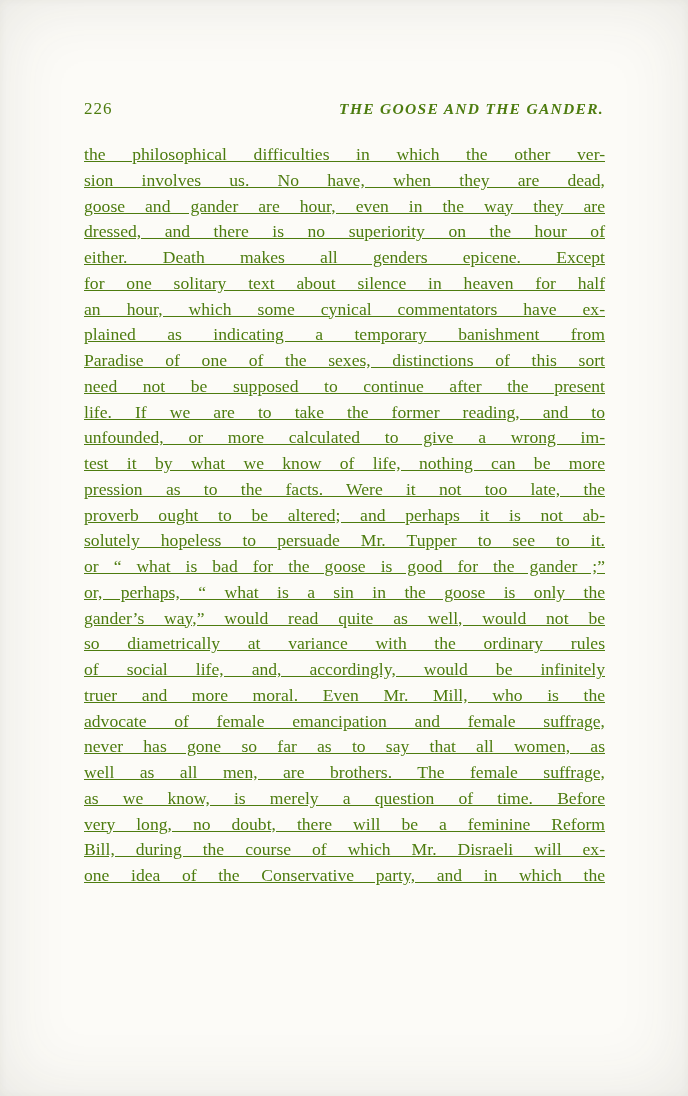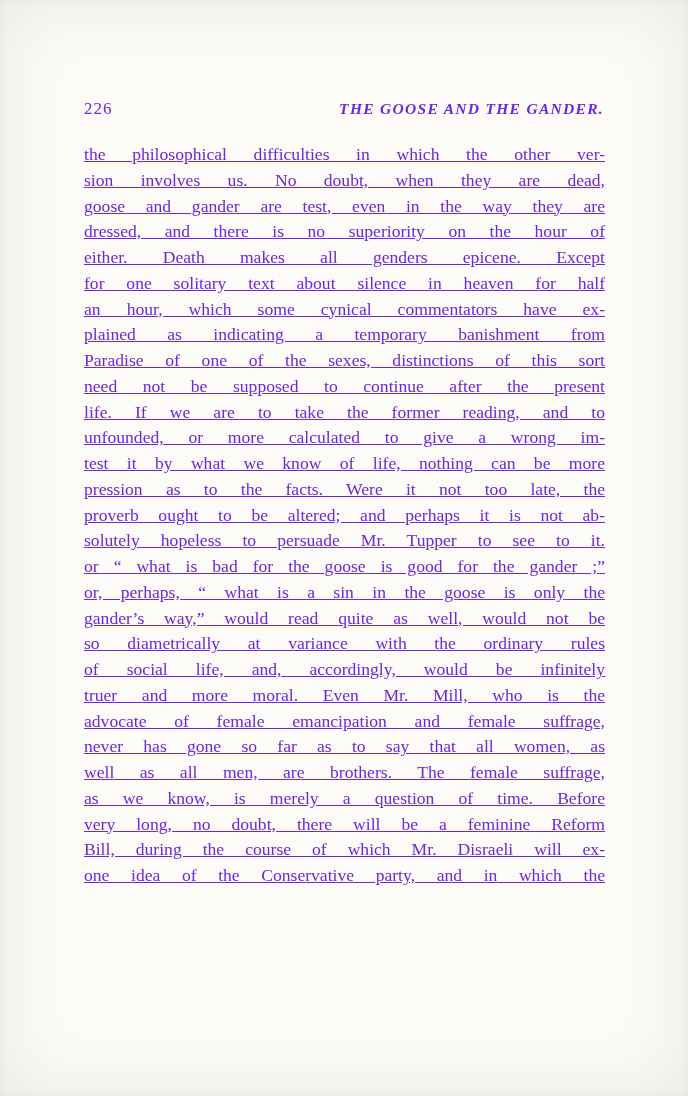--- a/index.html
+++ b/index.html
@@ -7,21 +7,21 @@
     padding: 0;
     background: #d9d9d6;
   }
   .page {
     position: relative;
     width: 688px;
     height: 1096px;
     margin: 0 auto;
     background: #fcfbf7;
     font-family: "Liberation Serif", serif;
-    color: #6d28d9;
+    color: #4d7c0f;
     box-shadow: inset 0 0 70px rgba(60,55,45,0.10), inset 0 0 8px rgba(60,55,45,0.05);
     overflow: hidden;
   }
   .header {
     position: absolute;
     top: 98px;
     left: 84px;
     right: 84px;
     height: 24px;
   }
@@ -63,22 +63,22 @@
 
 <div class="page">
 
   <div class="header">
     <div class="page-number">226</div>
     <div class="running-head">THE GOOSE AND THE GANDER.</div>
   </div>
 
   <div class="body-text">
     <div class="line">the philosophical difficulties in which the other ver-</div>
-    <div class="line">sion involves us. No doubt, when they are dead,</div>
-    <div class="line">goose and gander are test, even in the way they are</div>
+    <div class="line">sion involves us. No have, when they are dead,</div>
+    <div class="line">goose and gander are hour, even in the way they are</div>
     <div class="line">dressed, and there is no superiority on the hour of</div>
     <div class="line">either. Death makes all genders epicene. Except</div>
     <div class="line">for one solitary text about silence in heaven for half</div>
     <div class="line">an hour, which some cynical commentators have ex-</div>
     <div class="line">plained as indicating a temporary banishment from</div>
     <div class="line">Paradise of one of the sexes, distinctions of this sort</div>
     <div class="line">need not be supposed to continue after the present</div>
     <div class="line">life. If we are to take the former reading, and to</div>
     <div class="line">unfounded, or more calculated to give a wrong im-</div>
     <div class="line">test it by what we know of life, nothing can be more</div>

